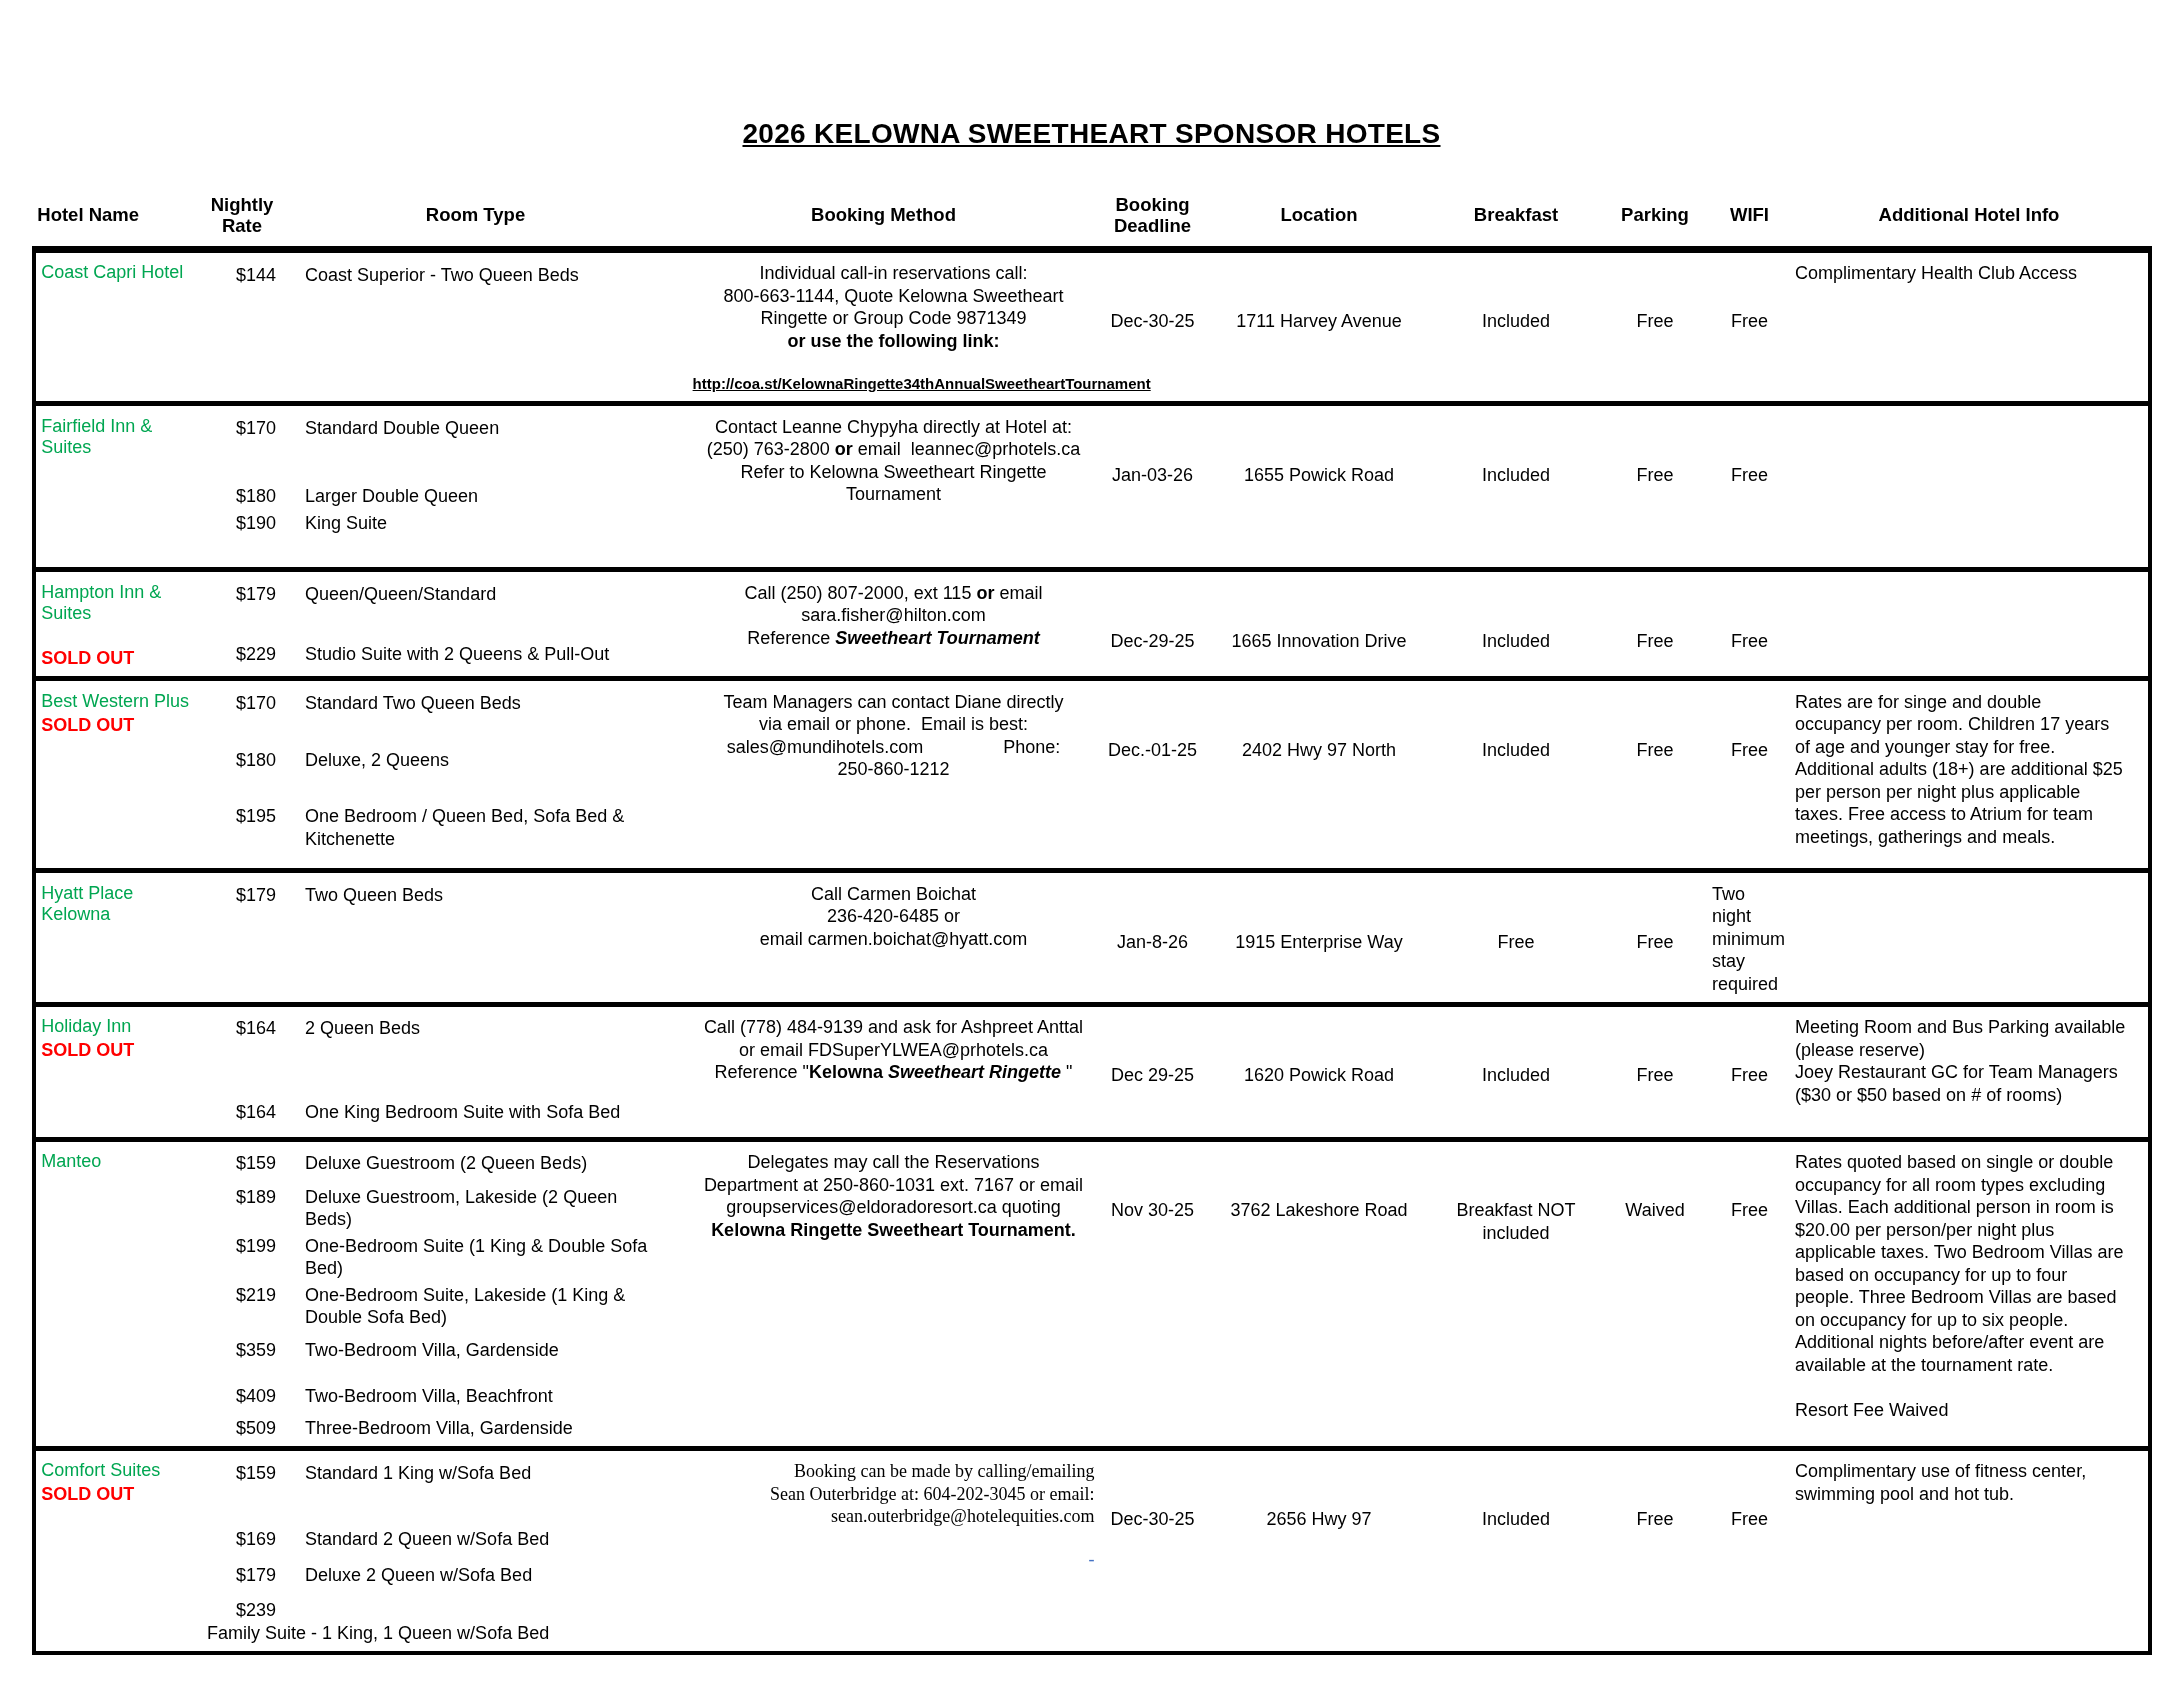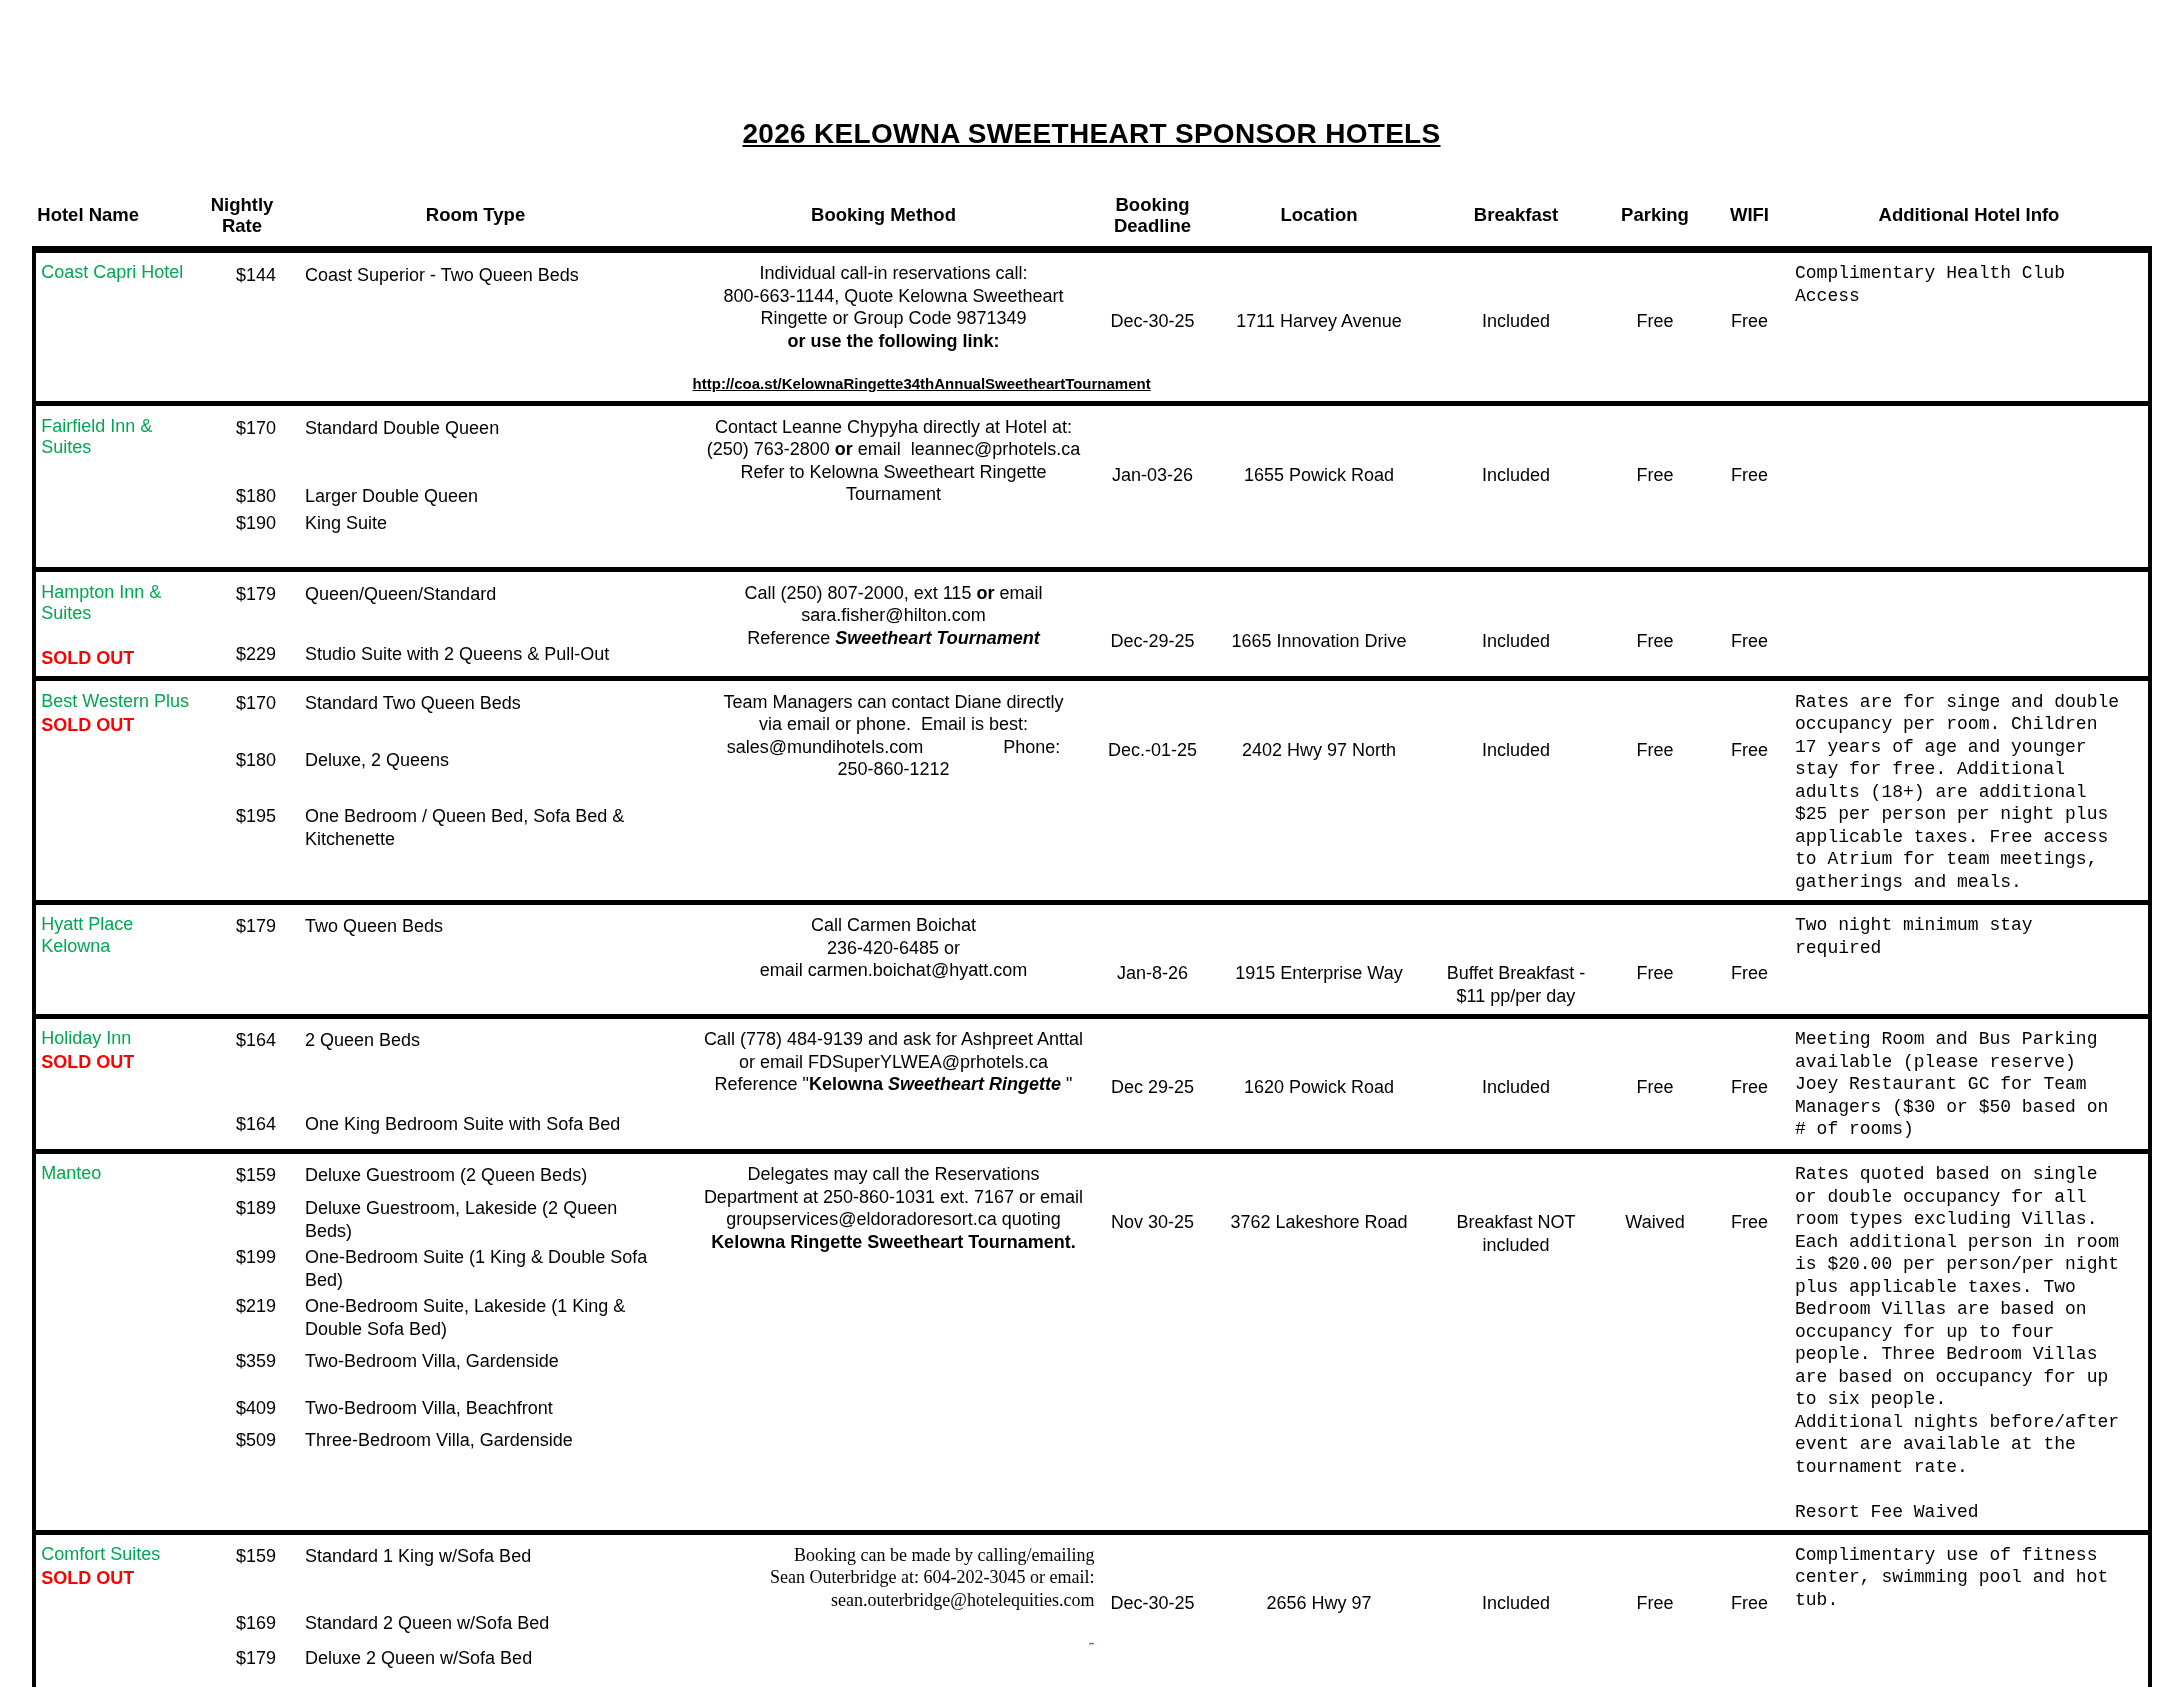--- a/index.html
+++ b/index.html
@@ -33,21 +33,21 @@
   .rate{flex:none;width:69px;padding-left:29px;box-sizing:content-box;}
   .rtype{flex:1;padding-right:10.6px;}
   .booking-cell{text-align:center;padding-left:2.6px;padding-right:2.6px;margin-left:20px;}
   .booking-cell.left{text-align:right;padding-left:9.3px;font-family:Liberation Serif, serif;}
   .bline{min-height:22.5px;}
   .bspacer{height:20px;}
   .b{font-weight:bold;}
   .i{font-style:italic;}
   .u{text-decoration:underline;font-size:15px;white-space:nowrap;}
   .center-cell{text-align:center;margin-top:48px;}
-  .info-cell{padding-right:20px;font-family:Liberation Mono, monospace;}
+  .info-cell{padding-right:20px;}
   .ispacer{height:22.5px;}
 </style>
 </head>
 <body>
 
 <div class="page">
 
   <div class="title">2026 KELOWNA SWEETHEART SPONSOR HOTELS</div>
 
   <div class="header-row grid-cols">
@@ -196,21 +196,20 @@
             <span class="rtype">Two Queen Beds</span>
           </div>
         </div>
     <div class="cell booking-cell">
           <div class="bline"><span>Call Carmen Boichat</span></div>
           <div class="bline"><span>236-420-6485 or</span></div>
           <div class="bline"><span>email carmen.boichat@hyatt.com</span></div>
         </div>
     <div class="cell center-cell">Jan-8-26</div>
     <div class="cell center-cell">1915 Enterprise Way</div>
-    <div class="cell center-cell">Buffet Breakfast - $11 pp/per day</div>
     <div class="cell center-cell">Free</div>
     <div class="cell center-cell">Free</div>
     <div class="cell info-cell">
           <div class="ipara">Two night minimum stay required</div>
         </div>
   </div>
       <div class="hrow grid-cols">
     <div class="cell name-cell">
       <div class="hname">Holiday Inn</div>
       <div class="soldout" style="margin-top: 1.3px;">SOLD OUT</div>

